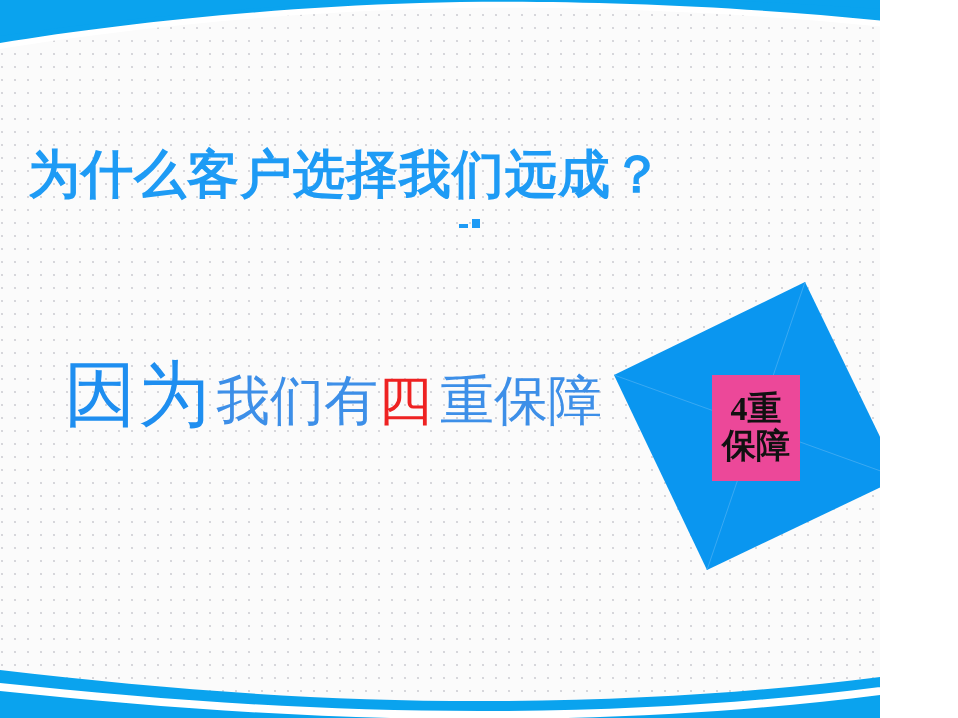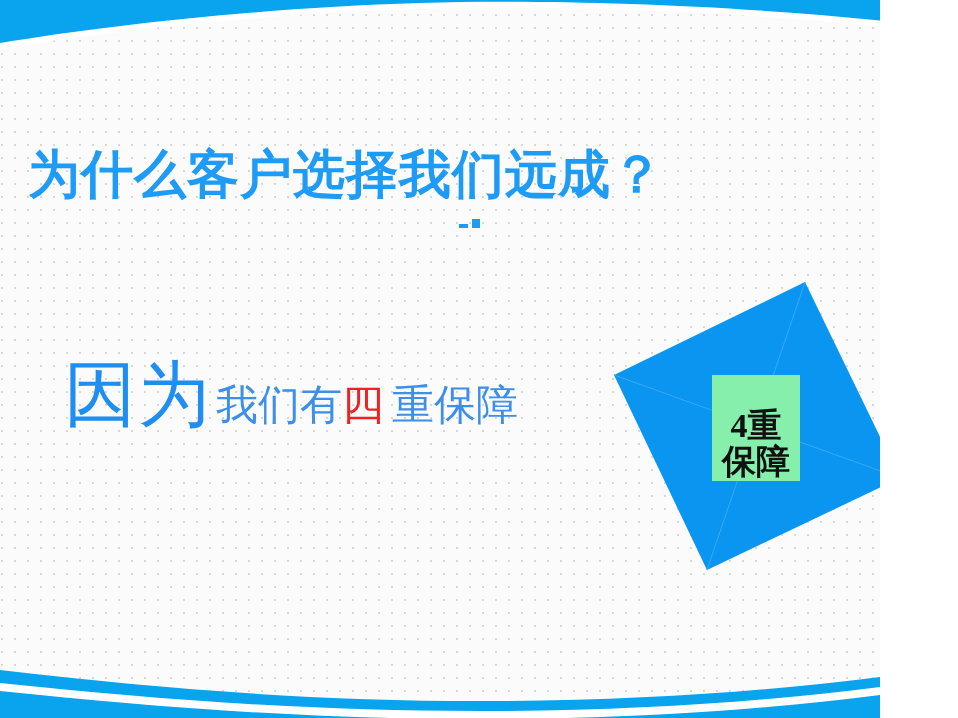--- a/index.html
+++ b/index.html
@@ -62,45 +62,45 @@
     line-height: 1;
     display: flex;
     align-items: baseline;
   }
   #subtitle .big {
     font-size: 72px;
     font-weight: 400;
     letter-spacing: 2px;
   }
   #subtitle .small {
-    font-size: 42px;
+    font-size: 54px;
     font-weight: 400;
     letter-spacing: 0px;
     margin-left: 4px;
   }
 
   
   #diamond-wrap {
     position: absolute;
     left: 600px;
     top: 265px;
     width: 320px;
     height: 320px;
   }
   #badge-box {
     position: absolute;
     left: 112px;
     top: 110px;
     width: 88px;
     height: 106px;
-    background: #86efac;
+    background: #ec4899;
     display: flex;
     flex-direction: column;
     align-items: center;
-    justify-content: flex-end;
+    justify-content: center;
     color: #111111;
     font-family: "Liberation Serif", "DejaVu Serif", serif;
     font-size: 34px;
     font-weight: bold;
     line-height: 1.08;
     letter-spacing: 0px;
   }
   #badge-box .line { display: block; white-space: nowrap; }
 </style>
 </head>

